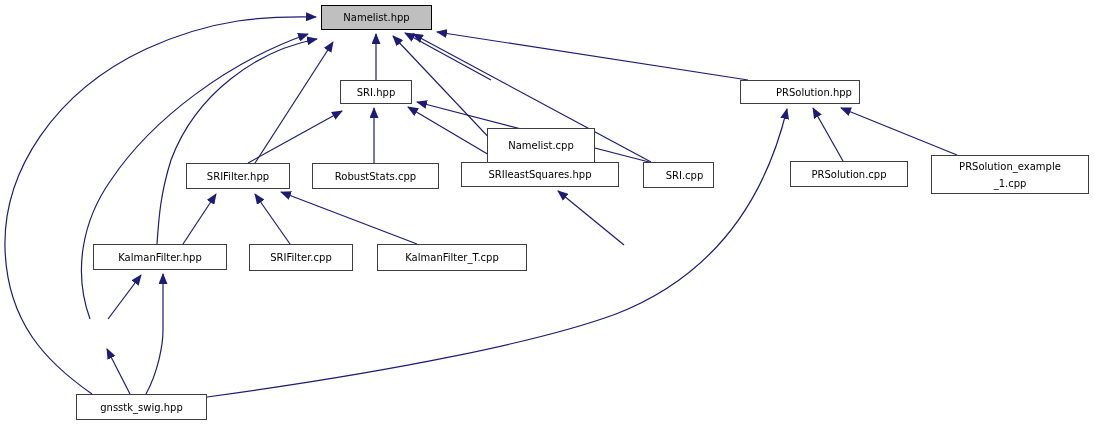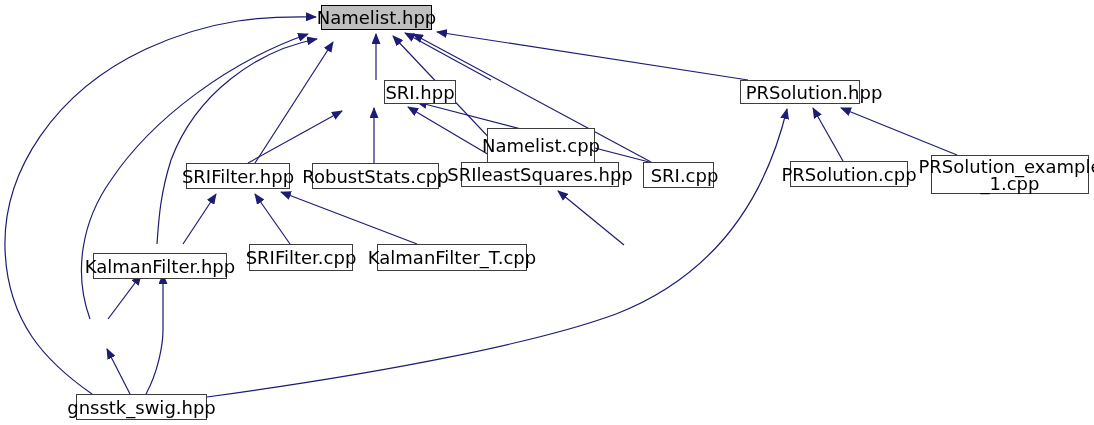--- a/index.html
+++ b/index.html
@@ -11,21 +11,21 @@
     overflow:hidden;
   }
   #edges{position:absolute;left:0;top:0;width:1094px;height:425px;}
   .edge{fill:none;stroke:var(--edge,#1c1c74);stroke-width:1.2px;}
   .node{
     position:absolute;
     box-sizing:border-box;
     background:var(--node-fill,#ffffff);
     border:1px solid var(--node-border,#3d3d3d);
     color:var(--text,#000000);
-    font-size:18px;
+    font-size:10px;
     line-height:17px;
     display:flex;align-items:center;justify-content:center;
     text-align:center;
     white-space:pre-line;
     cursor:pointer;
   }
   .node.highlight{
     background:var(--highlight-fill,#bfbfbf);
     border-color:#000000;
   }
@@ -60,28 +60,28 @@
     <path class="edge" d="M624,245 L558,191" marker-end="url(#arrow)"></path>
     <path class="edge" d="M843,161 L813,108" marker-end="url(#arrow)"></path>
     <path class="edge" d="M957,155 L841,108" marker-end="url(#arrow)"></path>
     <path class="edge" d="M207,397 C390,372 540,342 616,314 C703,280 762,212 787,109" marker-end="url(#arrow)"></path>
     <path class="edge" d="M108,319 L141,275" marker-end="url(#arrow)"></path>
     <path class="edge" d="M146,394 C158,372 163,345 163,330 L163,274" marker-end="url(#arrow)"></path>
     <path class="edge" d="M130,394 L107,349" marker-end="url(#arrow)"></path>
   </svg>
 
   <div class="node highlight" style="left:321px;top:5px;width:111px;height:25px;">Namelist.hpp</div>
-  <div class="node" style="left:340px;top:80px;width:72px;height:24px;margin-left:44px;">SRI.hpp</div>
+  <div class="node" style="left:340px;top:80px;width:72px;height:24px;">SRI.hpp</div>
   <div class="node" style="left:487px;top:80px;width:108px;height:35px;margin-top:48px;">Namelist.cpp</div>
   <div class="node" style="left:740px;top:80px;width:120px;height:24px;padding-left:28px;">PRSolution.hpp</div>
   <div class="node" style="left:186px;top:163px;width:104px;height:26px;">SRIFilter.hpp</div>
   <div class="node" style="left:312px;top:163px;width:127px;height:26px;">RobustStats.cpp</div>
   <div class="node" style="left:461px;top:162px;width:158px;height:25px;">SRIleastSquares.hpp</div>
   <div class="node" style="left:643px;top:162px;width:71px;height:26px;padding-left:12px;">SRI.cpp</div>
   <div class="node" style="left:790px;top:161px;width:118px;height:26px;">PRSolution.cpp</div>
   <div class="node" style="left:931px;top:155px;width:158px;height:39px;">PRSolution_example
 _1.cpp</div>
-  <div class="node" style="left:93px;top:244px;width:134px;height:26px;margin-top:9px;">KalmanFilter.hpp</div>
+  <div class="node" style="left:93px;top:244px;width:134px;height:26px;">KalmanFilter.hpp</div>
   <div class="node" style="left:249px;top:244px;width:104px;height:27px;">SRIFilter.cpp</div>
   <div class="node" style="left:377px;top:244px;width:150px;height:27px;">KalmanFilter_T.cpp</div>
   <div class="node" style="left:76px;top:394px;width:131px;height:26px;">gnsstk_swig.hpp</div>
 
 </div>
 
 </body></html>

